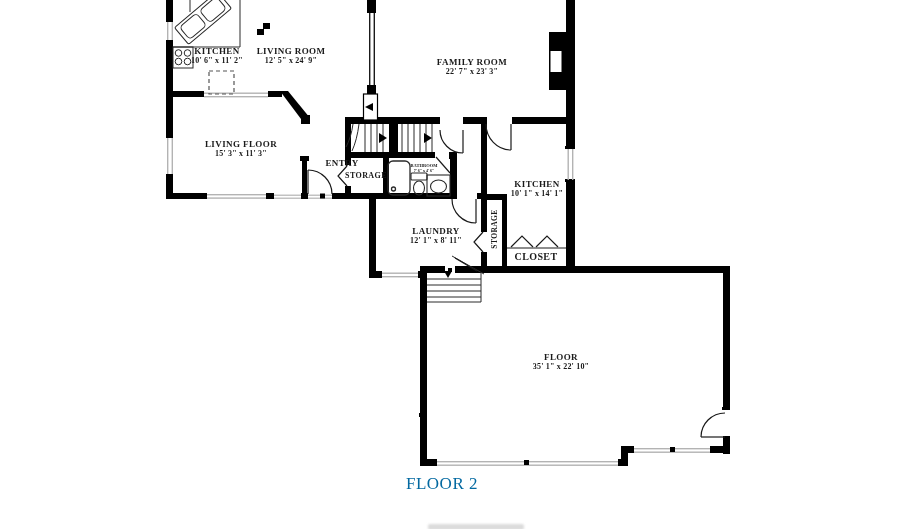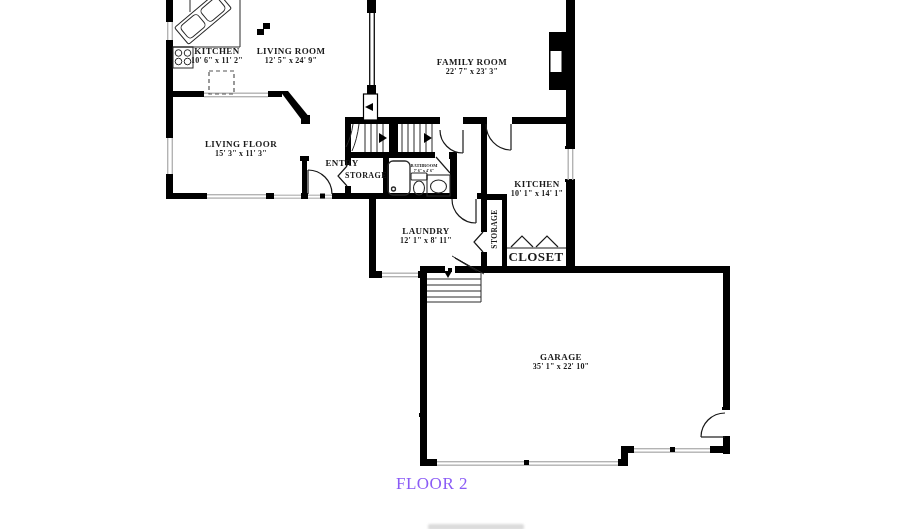--- a/index.html
+++ b/index.html
@@ -6,21 +6,21 @@
   #plan{position:relative;width:900px;height:529px;background:#ffffff;overflow:hidden;
         font-family:Liberation Serif, serif;}
   #plan svg{position:absolute;left:0;top:0;}
   .lbl{position:absolute;transform:translateX(-50%);display:flex;flex-direction:column;
        align-items:center;text-align:center;color:#1a1a1a;white-space:nowrap;z-index:5;}
   .nm{font-weight:bold;font-size:9px;line-height:10px;letter-spacing:.4px;}
   .dm{font-weight:bold;font-size:8px;line-height:9px;letter-spacing:.2px;}
   .tiny .nm{font-size:4.5px;line-height:5px;letter-spacing:0;}
   .tiny .dm{font-size:4px;line-height:5px;letter-spacing:0;}
   .vert{transform:translate(-50%,-50%) rotate(-90deg);}
-  #floor-title{position:absolute;left:396px;top:474px;font-size:17px;color:#8b5cf6;
+  #floor-title{position:absolute;left:406px;top:474px;font-size:17px;color:#0369a1;
        letter-spacing:.5px;z-index:5;}
   #watermark{position:absolute;left:428px;top:524px;width:96px;height:6px;
        background:#dcdcdc;filter:blur(1px);border-radius:2px;}
 </style>
 </head>
 <body>
 
 <div id="plan">
 
 <svg width="900" height="529" viewBox="0 0 900 529">
@@ -266,31 +266,31 @@
     <span class="nm" style="font-size:8px">STORAGE</span>
   </div>
   <div class="lbl tiny" style="left:424px;top:163px">
     <span class="nm">BATHROOM</span>
     <span class="dm">7' 6" x 4' 6"</span>
   </div>
   <div class="lbl" style="left:537px;top:179px">
     <span class="nm">KITCHEN</span>
     <span class="dm">10' 1" x 14' 1"</span>
   </div>
-  <div class="lbl" style="left:426px;top:226px">
+  <div class="lbl" style="left:436px;top:226px">
     <span class="nm">LAUNDRY</span>
     <span class="dm">12' 1" x 8' 11"</span>
   </div>
   <div class="lbl vert" style="left:495px;top:229px">
     <span class="nm" style="font-size:7.5px">STORAGE</span>
   </div>
   <div class="lbl" style="left:536px;top:252px">
-    <span class="nm" style="font-size:13px">CLOSET</span>
+    <span class="nm" style="font-size:10px">CLOSET</span>
   </div>
   <div class="lbl" style="left:561px;top:352px">
-    <span class="nm">GARAGE</span>
+    <span class="nm">FLOOR</span>
     <span class="dm">35' 1" x 22' 10"</span>
   </div>
 
   <div id="floor-title">FLOOR 2</div>
   <div id="watermark"></div>
 
 </div>
 
 </body></html>

